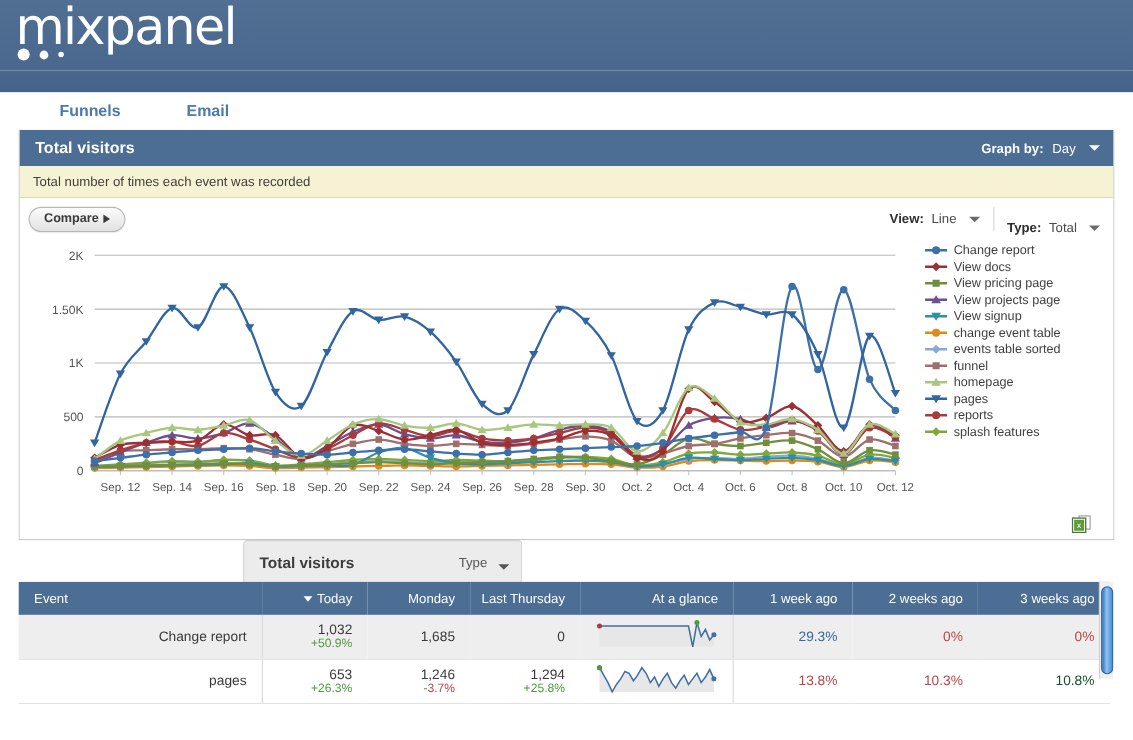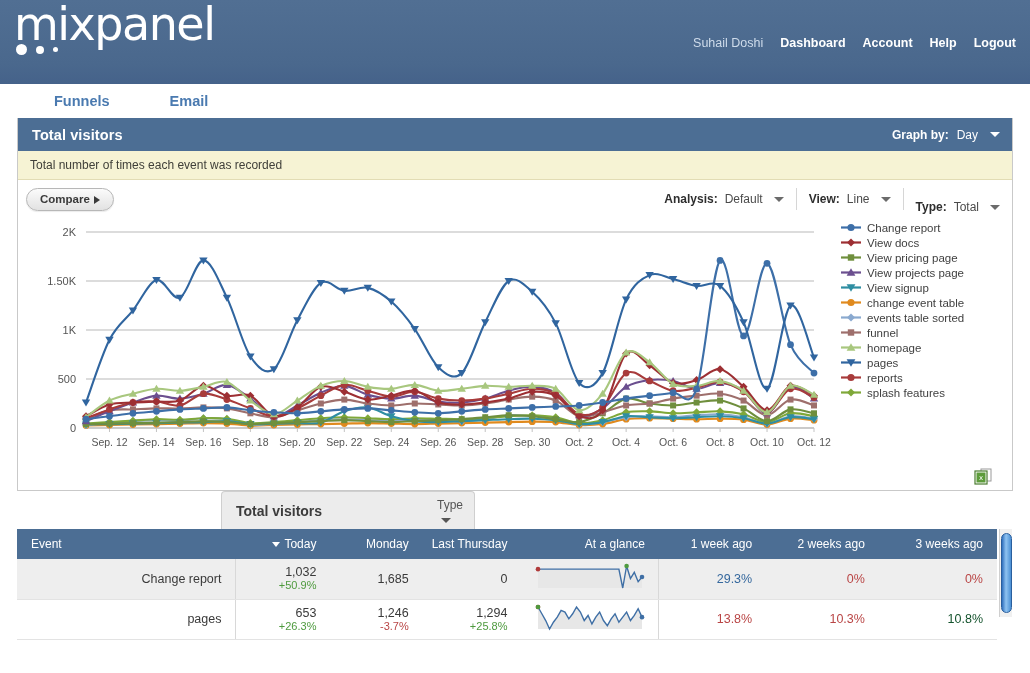--- a/index.html
+++ b/index.html
@@ -131,24 +131,24 @@
   
   .subheads { display:flex; padding-left:204px; }
   .subhead {
     background:#ececec; border:1px solid #cfcfcf; border-bottom:none;
     height:38px; display:flex; align-items:center; justify-content:space-between;
     padding:0 11px 0 14px;
   }
   .subhead.a { width:254px; border-radius:4px 4px 0 0; }
   .subhead.b { width:313px; border-radius:4px 4px 0 0; margin-left:4px; }
   .subhead .t { font-size:14px; font-weight:bold; color:#3c3c3c; }
-  .subhead .sel { font-size:12px; color:#555; display:flex; align-items:flex-start; gap:6px;flex-direction:column; }
+  .subhead .sel { font-size:12px; color:#555; display:flex; align-items:flex-end; gap:6px; }
 
   
-  .tablewrap { position:relative; padding:0 33px 0 17px; }
+  .tablewrap { position:relative; padding:0 21px 0 17px; }
   table.tbl { width:100%; border-collapse:collapse; table-layout:fixed; }
   table.tbl thead th {
     background:#4C6E94; color:#ffffff; font-weight:normal; font-size:12px;
     height:30px; text-align:right; padding:0 14px 0 0; white-space:nowrap;
   }
   table.tbl thead th.first { text-align:left; padding:0 0 0 14px; }
   .sortcaret { display:inline-block;width:0;height:0;
     border-left:4px solid transparent;border-right:4px solid transparent;border-top:5px solid #fff;
     margin-right:4px; vertical-align:1px;}
   table.tbl tbody td {
@@ -182,27 +182,20 @@
 
 <div class="topbar">
   <div class="logo-wrap">
     <div class="logo-word">mixpanel</div>
     <div class="logo-dots">
       <i class="dot-a"></i>
         <i class="dot-b"></i>
         <i class="dot-c"></i>
     </div>
   </div>
-  <div class="topnav">
-    <span class="user">Suhail Doshi</span>
-    <a href="#">Dashboard</a>
-    <a href="#">Account</a>
-    <a href="#">Help</a>
-    <a href="#">Logout</a>
-  </div>
 </div>
 <div class="strip"></div>
 
 <div class="tabrow">
   <div class="tab plain">Funnels</div>
   <div class="tab plain">Email</div>
 </div>
 
 <div class="page">
   <div class="panel">
@@ -216,25 +209,20 @@
       </div>
     </div>
 
     <div class="panel-note">Total number of times each event was recorded</div>
 
     <div class="toolbar">
       <button class="btn-compare">
         <span>Compare</span><span class="tri"></span>
       </button>
       <div class="selectors">
-        <div class="selgrp">
-          <span class="k">Analysis:</span>
-          <span class="v">Default</span>
-          <span class="caret"></span>
-        </div>
         <div class="selgrp">
           <span class="k">View:</span>
           <span class="v">Line</span>
           <span class="caret"></span>
         </div>
         <div class="selgrp">
           <span class="k">Type:</span>
           <span class="v">Total</span>
           <span class="caret"></span>
         </div>

